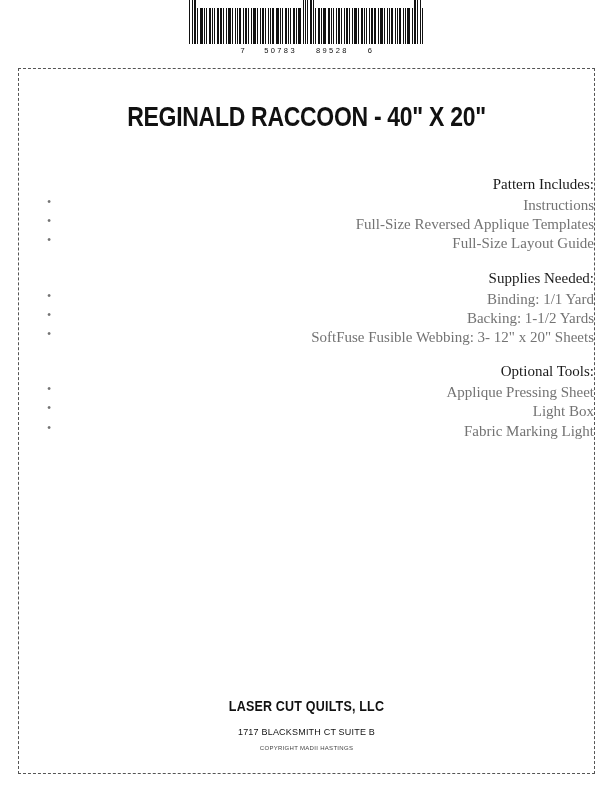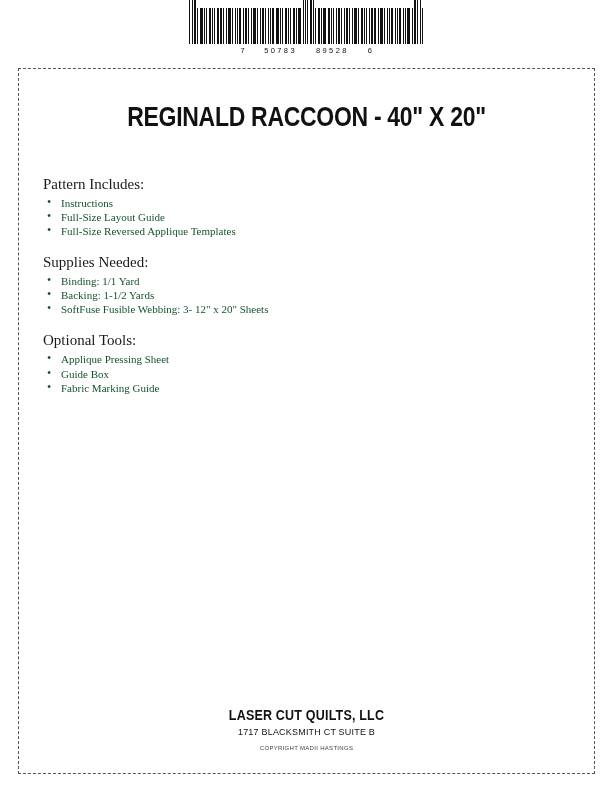--- a/index.html
+++ b/index.html
@@ -80,32 +80,34 @@
     margin: 48px 0 0 24px;
   }
 
   .section {
     margin-bottom: 16px;
   }
   .section-heading {
     font-size: 15px;
     color: #1a1a1a;
     margin-bottom: 3px;
+    text-align: right;
   }
   ul.items {
     list-style: none;
     margin: 0;
     padding: 0;
   }
   ul.items li {
-    font-size: 11px;
+    font-size: 15px;
     line-height: 1.28;
     padding-left: 18px;
     position: relative;
-    color: #14532d;
+    color: #737373;
+    text-align: right;
   }
   ul.items li::before {
     content: "\2022";
     position: absolute;
     left: 4px;
     top: -1px;
     font-size: 12px;
   }
 
   
@@ -121,21 +123,21 @@
   .footer .company {
     font-weight: bold;
     font-size: 12.5px;
     letter-spacing: 0.2px;
     transform: scaleY(1.12);
   }
   .footer .addr1,
   .footer .addr2 {
     font-size: 9px;
     letter-spacing: 0.2px;
-    margin-top: 4px;
+    margin-top: 13px;
     transform: scaleY(1.1);
   }
   .footer .contact {
     font-size: 8.5px;
     letter-spacing: 0.2px;
     margin-top: 8px;
     transform: scaleY(1.1);
   }
   .footer .copyright {
     font-size: 6px;
@@ -329,40 +331,40 @@
 <div class="card">
 
   <div class="title">REGINALD RACCOON - 40" X 20"</div>
 
   <div class="content">
 
     <div class="section">
       <div class="section-heading">Pattern Includes:</div>
       <ul class="items">
         <li>Instructions</li>
+        <li>Full-Size Reversed Applique Templates</li>
         <li>Full-Size Layout Guide</li>
-        <li>Full-Size Reversed Applique Templates</li>
       </ul>
     </div>
 
     <div class="section">
       <div class="section-heading">Supplies Needed:</div>
       <ul class="items">
         <li>Binding: 1/1 Yard</li>
         <li>Backing: 1-1/2 Yards</li>
         <li>SoftFuse Fusible Webbing: 3- 12" x 20" Sheets</li>
       </ul>
     </div>
 
     <div class="section">
       <div class="section-heading">Optional Tools:</div>
       <ul class="items">
         <li>Applique Pressing Sheet</li>
-        <li>Guide Box</li>
-        <li>Fabric Marking Guide</li>
+        <li>Light Box</li>
+        <li>Fabric Marking Light</li>
       </ul>
     </div>
 
   </div>
 
   <div class="footer">
     <div class="company">LASER CUT QUILTS, LLC</div>
     <div class="addr1">1717 BLACKSMITH CT SUITE B</div>
     <div class="copyright">COPYRIGHT MADII HASTINGS</div>
   </div>

